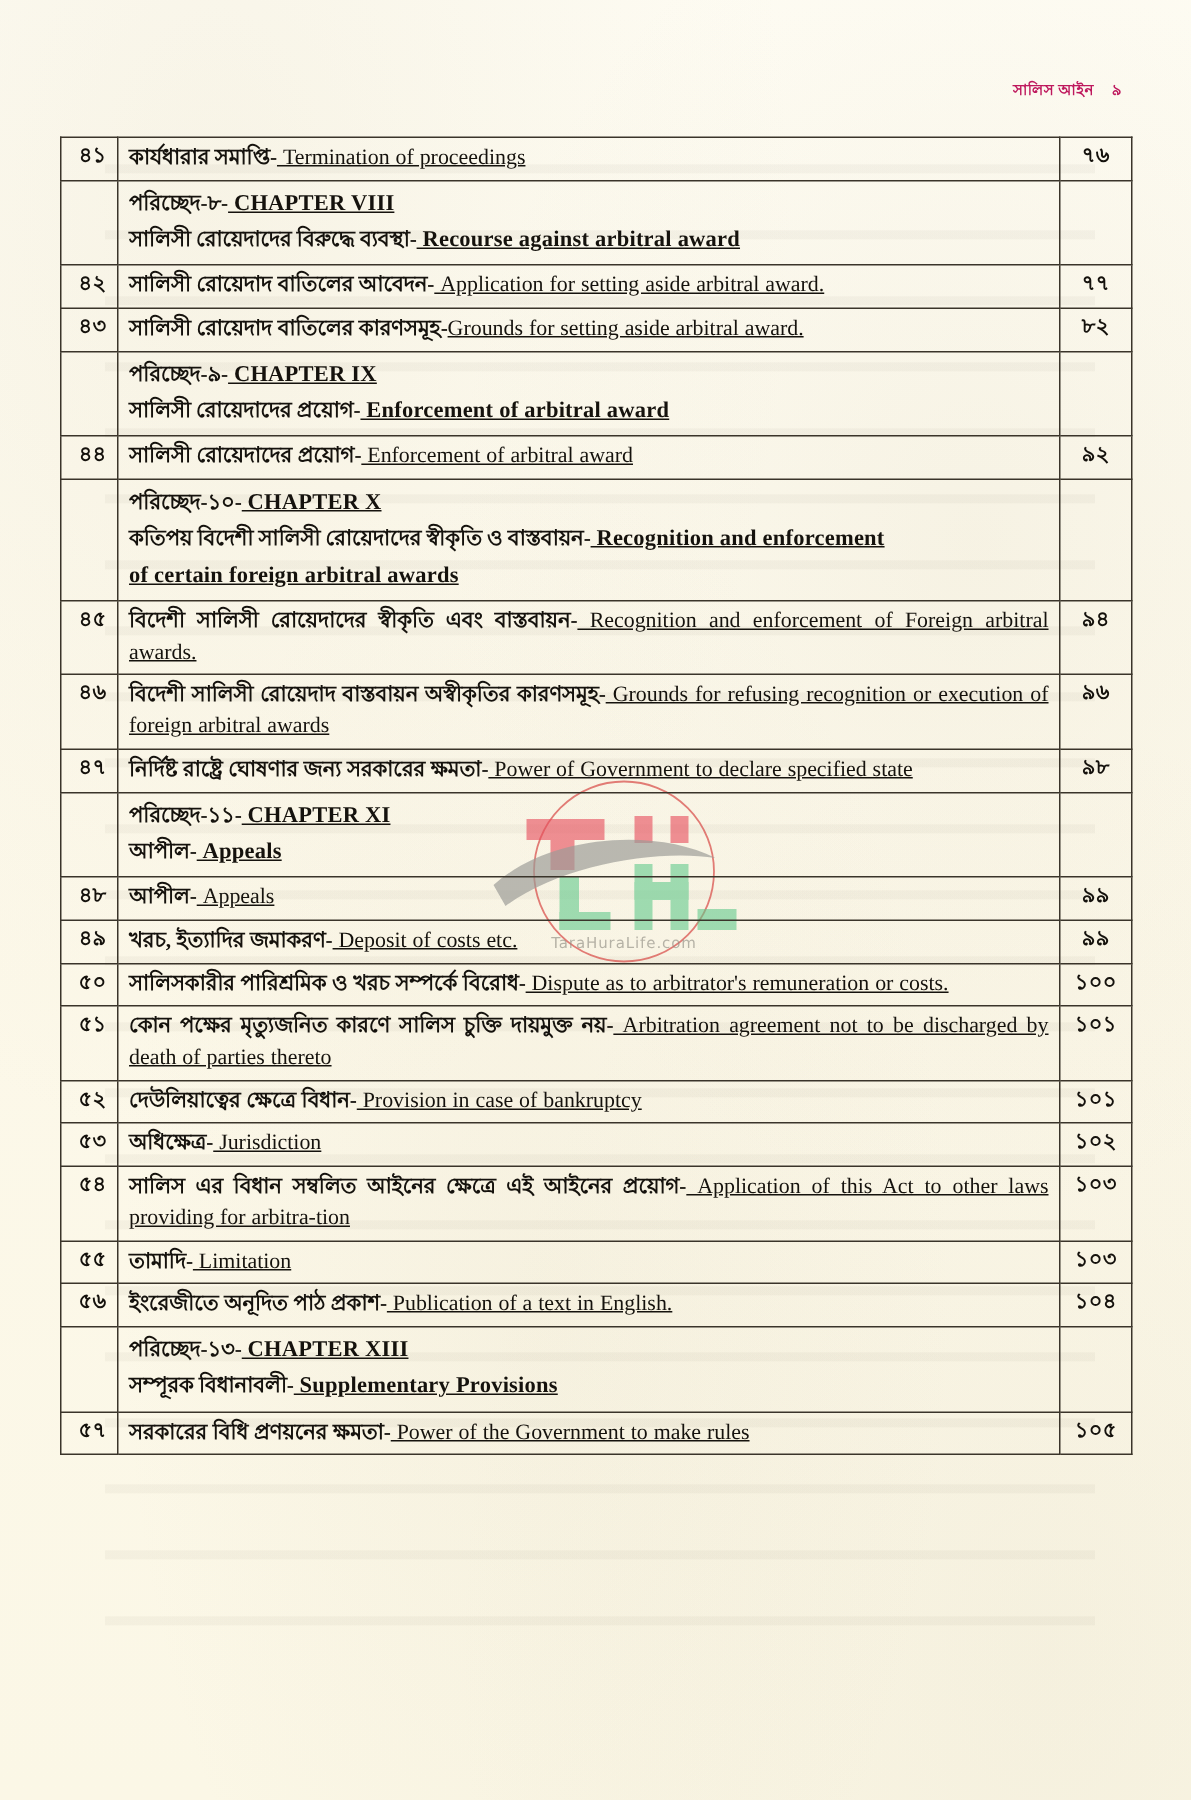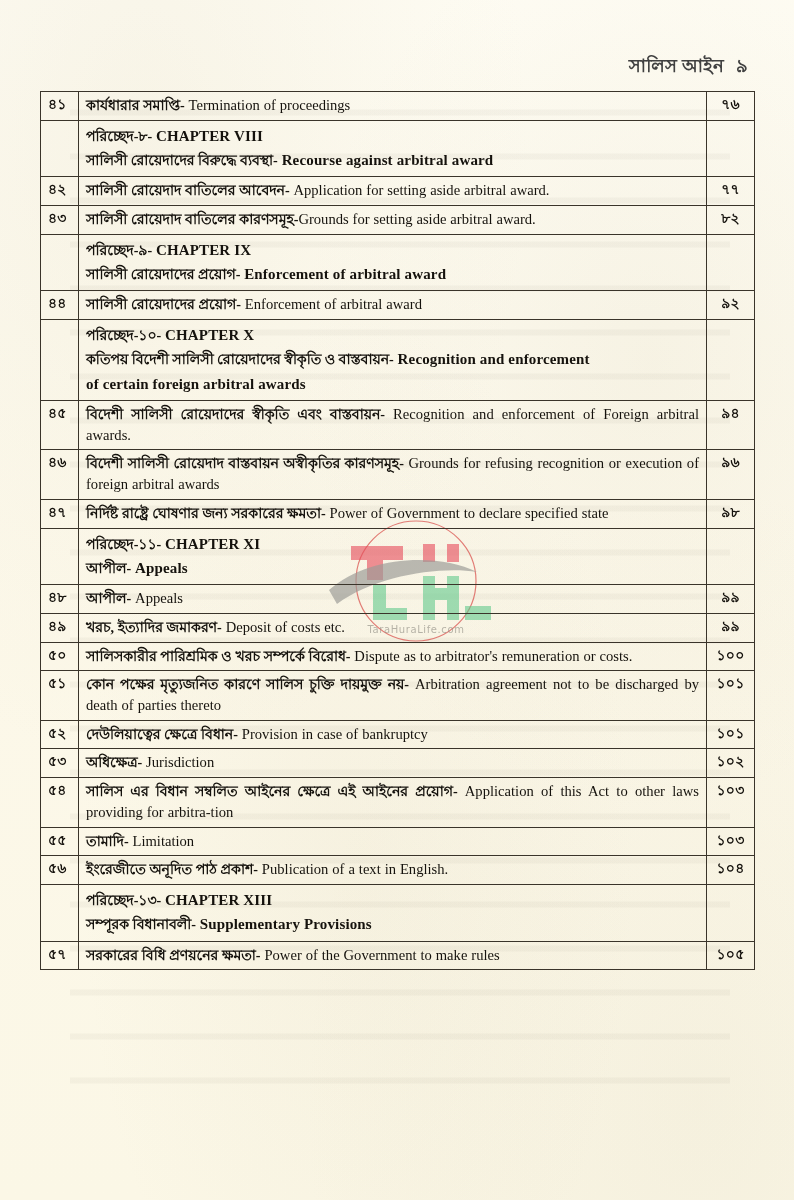--- a/index.html
+++ b/index.html
@@ -46,26 +46,26 @@
         rgba(90,80,60,0.55) 15px,
         rgba(90,80,60,0.55) 20px,
         rgba(90,80,60,0) 21px,
         rgba(90,80,60,0) 44px);
   }
 
   .page-header {
     position: absolute;
     top: 52px;
     right: 46px;
-    font-size: 18px;
+    font-size: 10px;
     font-weight: bold;
     letter-spacing: .3px;
     z-index: 3;
     white-space: nowrap;
-    color: #404040;
+    color: #be185d;
   }
   .page-header .hdr-num { margin-left: 12px; }
 
   .toc-table {
     position: absolute;
     left: 40px;
     top: 91px;
     width: 714px;
     border-collapse: collapse;
     table-layout: fixed;
@@ -77,21 +77,21 @@
     padding: 3px 7px 4px 7px;
     vertical-align: top;
     line-height: 1.42;
     background: transparent;
   }
   col.c-sl { width: 38px; }
   col.c-body { width: 628px; }
   col.c-pg { width: 48px; }
 
   .sl, .pg {
-    text-align: left;
+    text-align: right;
     font-size: 14px;
     font-weight: bold;
     letter-spacing: .2px;
     white-space: nowrap;
     padding-left: 2px;
     padding-right: 2px;
     color: #14110c;
   }
   .pg { text-align: center; }
 
@@ -99,21 +99,21 @@
     font-size: 14.6px;
     text-align: justify;
     text-justify: inter-word;
     word-spacing: .3px;
   }
   .bn {
     font-weight: bold;
     font-size: 14.2px;
     letter-spacing: -.1px;
   }
-  .en { font-weight: normal; }
+  .en { font-weight: normal; text-decoration: underline; }
 
   .chapter-cell {
     text-align: center;
     padding-top: 7px;
     padding-bottom: 8px;
   }
   .chapter-line {
     text-align: left;
     font-size: 15px;
     line-height: 1.62;

